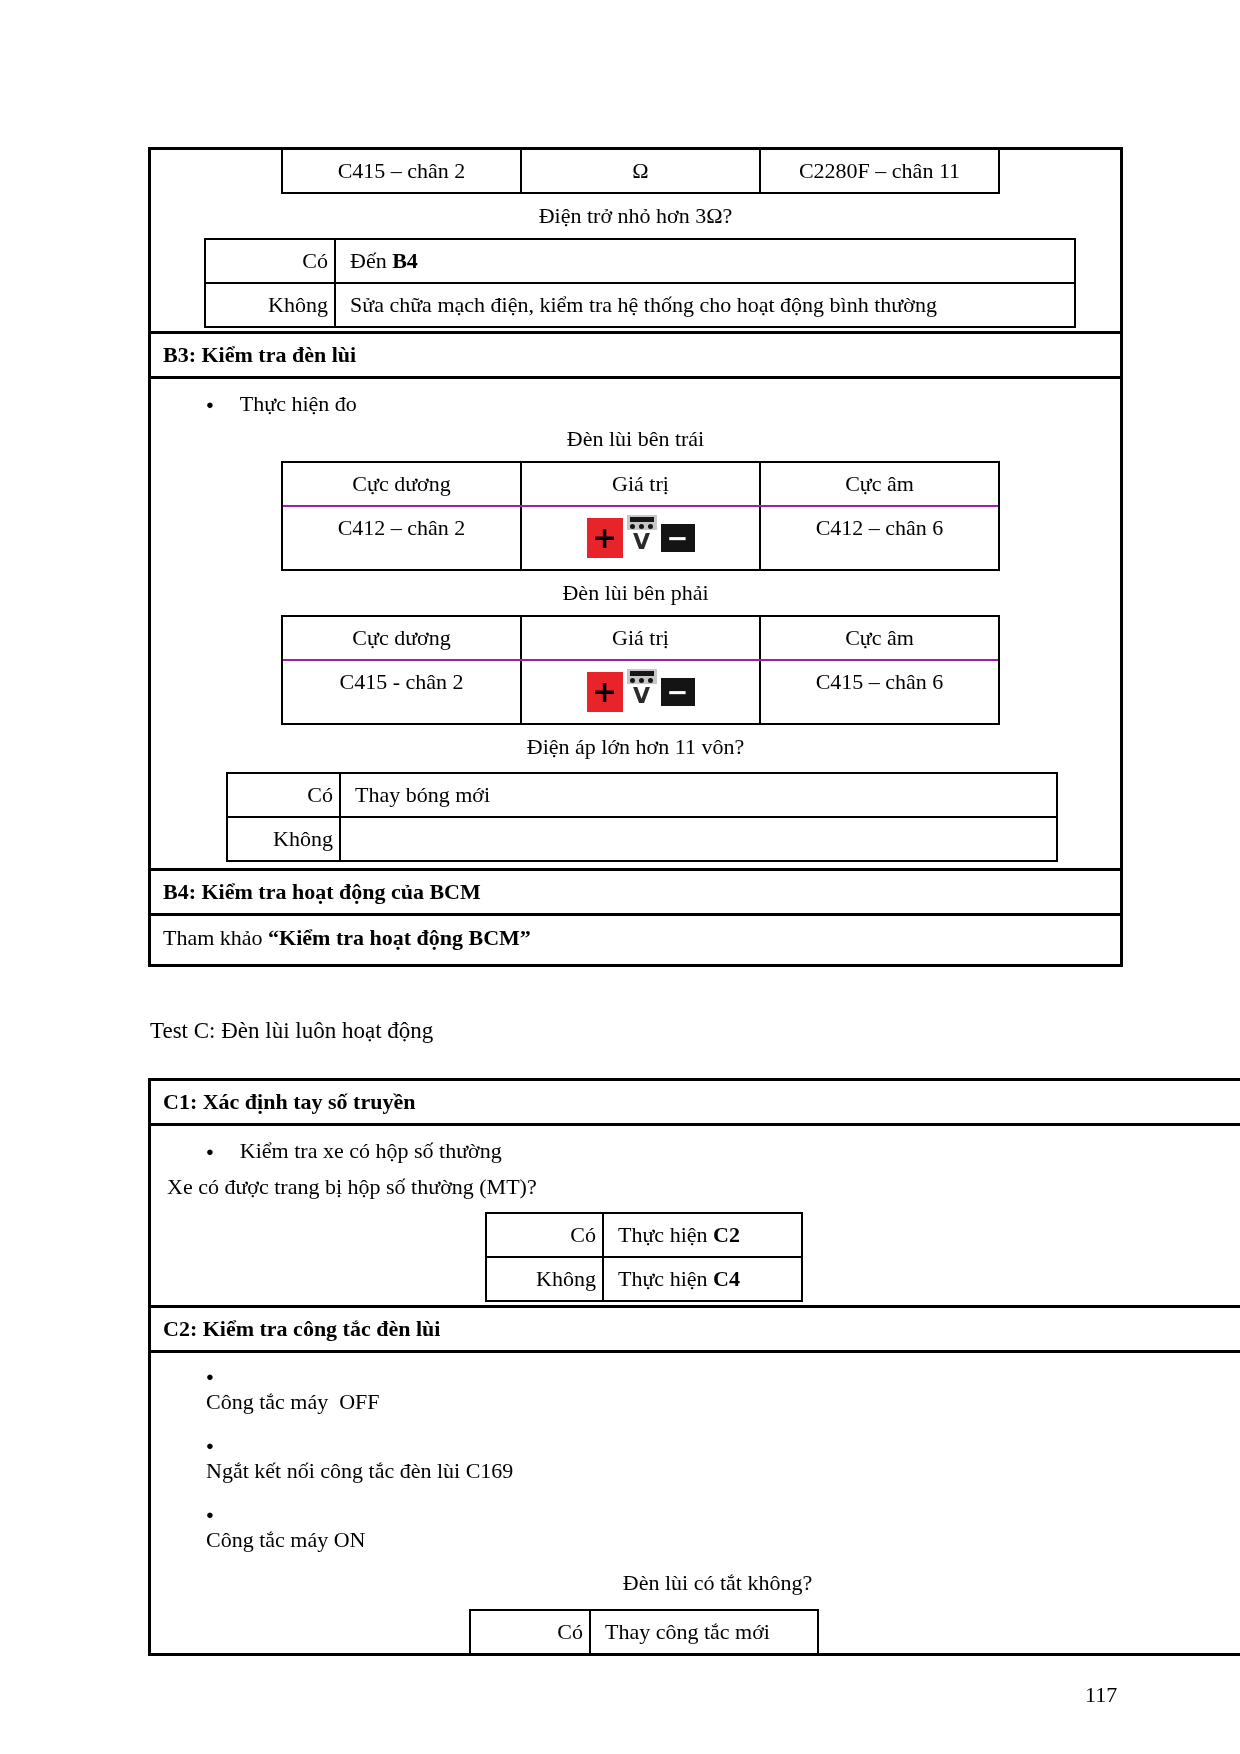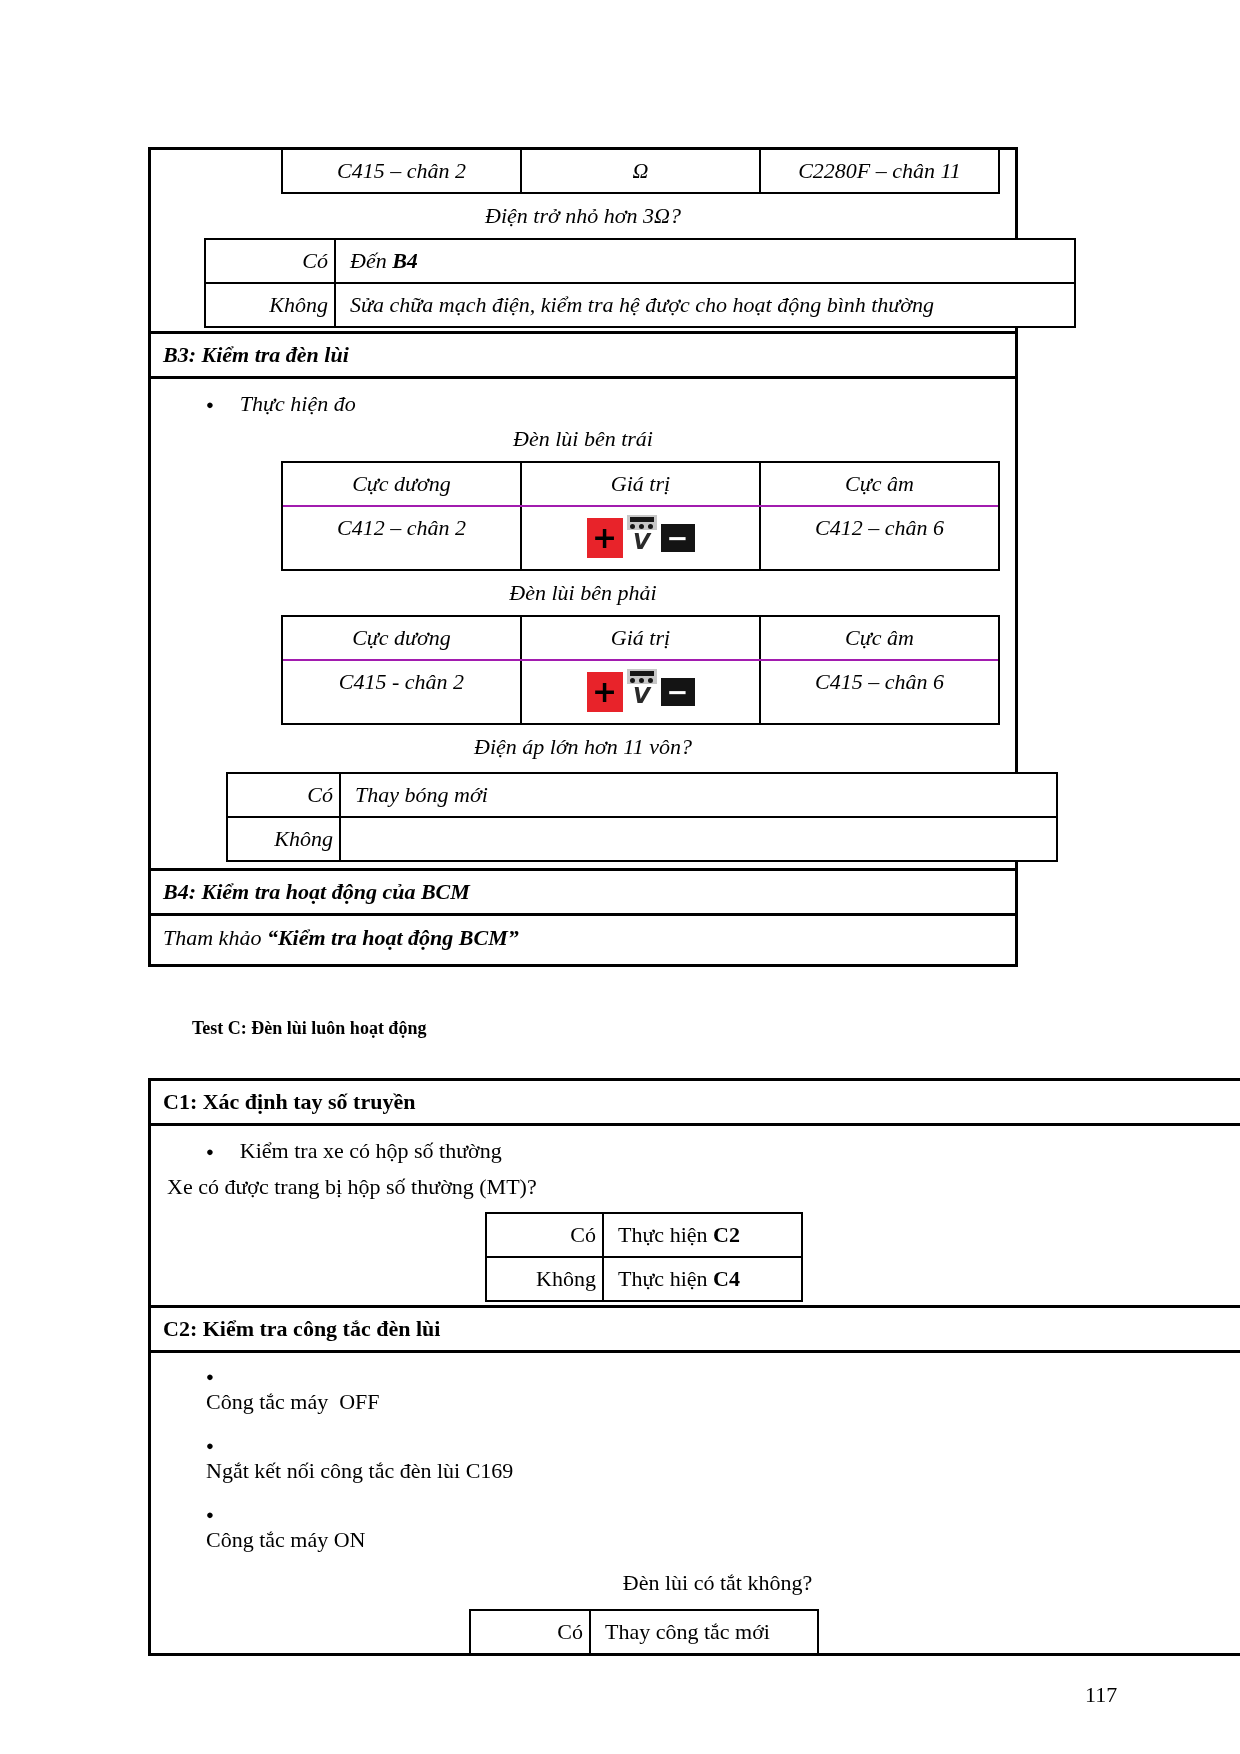--- a/index.html
+++ b/index.html
@@ -5,22 +5,22 @@
   html,body{margin:0;padding:0;background:#ffffff;}
   .page{
     position:relative;
     width:1240px;height:1754px;
     background:#ffffff;
     font-family:"Liberation Serif","DejaVu Serif",serif;
     font-size:22px;color:#000;
     overflow:hidden;
   }
   .doc{
-    position:absolute;left:148px;top:147px;width:870px;
-    border:3px solid #000;box-sizing:border-box;font-style:italic;
+    position:absolute;left:148px;top:147px;width:975px;
+    border:3px solid #000;box-sizing:border-box;
   }
   .doc2{
     position:absolute;left:148px;top:1078px;width:1139px;
     border:3px solid #000;box-sizing:border-box;
   }
   .row{box-sizing:border-box;}
   .row + .row{border-top:3px solid #000;}
   .row-head{padding:8px 10px 8px 12px;font-weight:bold;}
   .row-a{padding:0 0 3px 0;}
   .row-b3c{padding:8px 0 4px 0;}
@@ -59,21 +59,21 @@
 
   .bullet-line{display:flex;align-items:baseline;margin:4px 0 6px 55px;}
   .bullet-line.c2b{margin:0 0 17px 55px;flex-direction:column;}
   .blt{flex:0 0 auto;margin-right:26px;position:relative;top:-2px;}
   .blt::before{content:"●";font-size:13px;}
 
   .bold{font-weight:bold;}
 
   .test-c-heading{
     position:absolute;left:150px;top:1018px;
-    font-weight:bold;font-size:18px;margin-left:42px;
+    font-weight:normal;font-size:23px;
   }
 
   
   .mm-icon{display:inline-flex;align-items:center;vertical-align:middle;gap:3px;}
   .mm-plus{width:36px;height:40px;background:#e8232a;color:#000;
     display:flex;align-items:center;justify-content:center;
     font-family:"DejaVu Sans",sans-serif;font-weight:900;font-size:30px;line-height:1;}
   .mm-v{width:32px;height:46px;background:#fff;display:flex;flex-direction:column;align-items:center;}
   .mm-top{background:#c7c7c7;width:30px;padding:2px 0 1px 0;display:flex;flex-direction:column;align-items:center;}
   .mm-bar{width:24px;height:5px;background:#161616;}
@@ -101,21 +101,21 @@
         </div>
       </div>
       <div class="q">Điện trở nhỏ hơn 3Ω?</div>
       <div class="t2 dec1">
         <div class="t2-row">
           <div class="lab">Có</div>
           <div class="act"><span>Đến </span><span class="bold">B4</span></div>
         </div>
         <div class="t2-row">
           <div class="lab">Không</div>
-          <div class="act">Sửa chữa mạch điện, kiểm tra hệ được cho hoạt động bình thường</div>
+          <div class="act">Sửa chữa mạch điện, kiểm tra hệ thống cho hoạt động bình thường</div>
         </div>
       </div>
     </div>
 
     <div class="row row-head">B3: Kiểm tra đèn lùi</div>
 
     <div class="row row-b3c">
       <div class="bullet-line">
         <span class="blt"></span>
         <span>Thực hiện đo</span>

